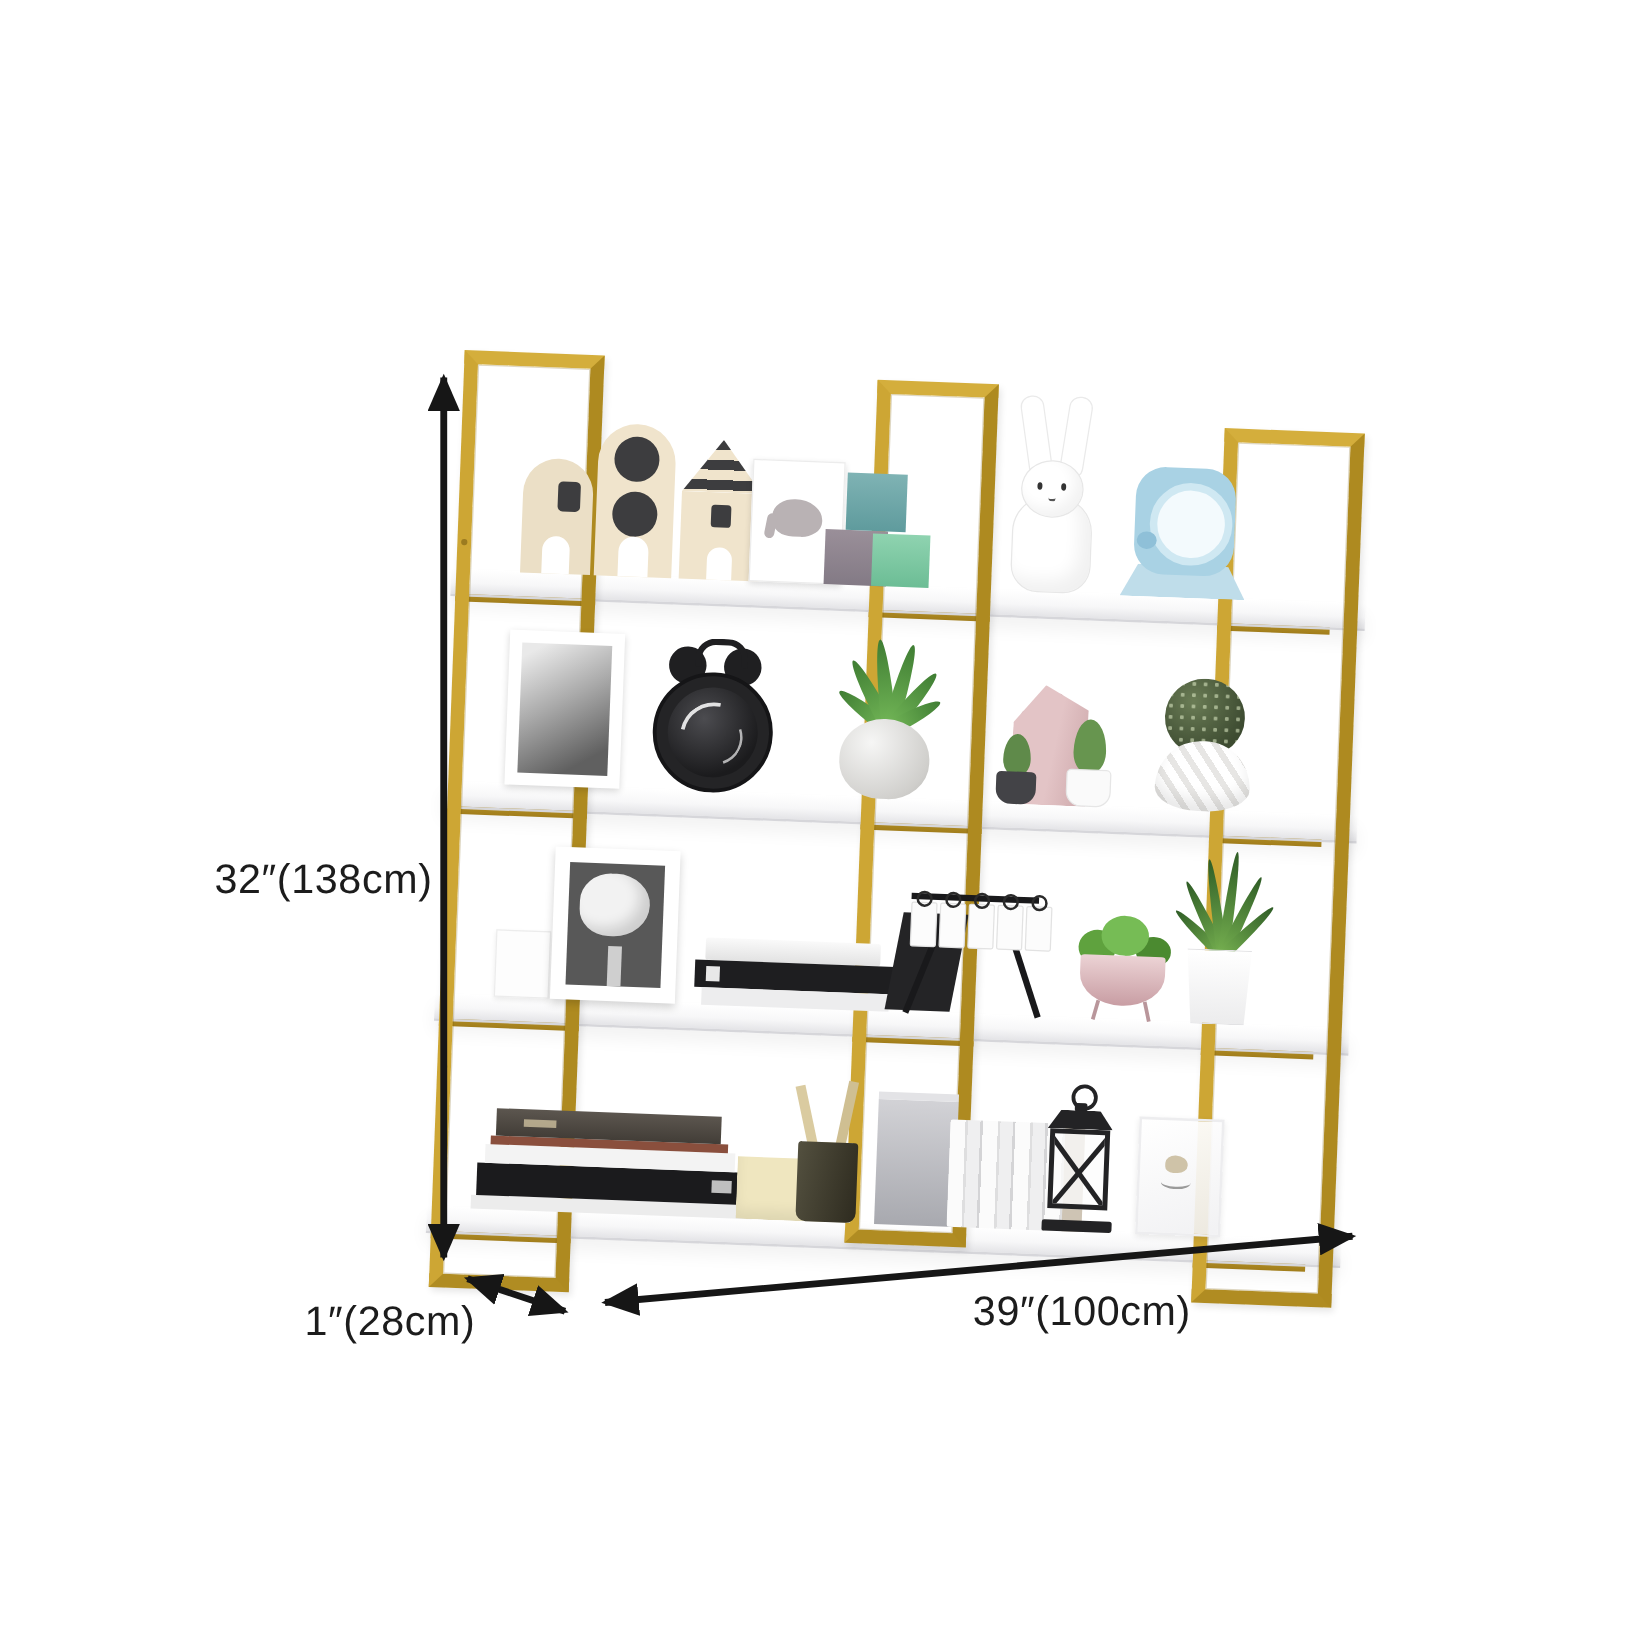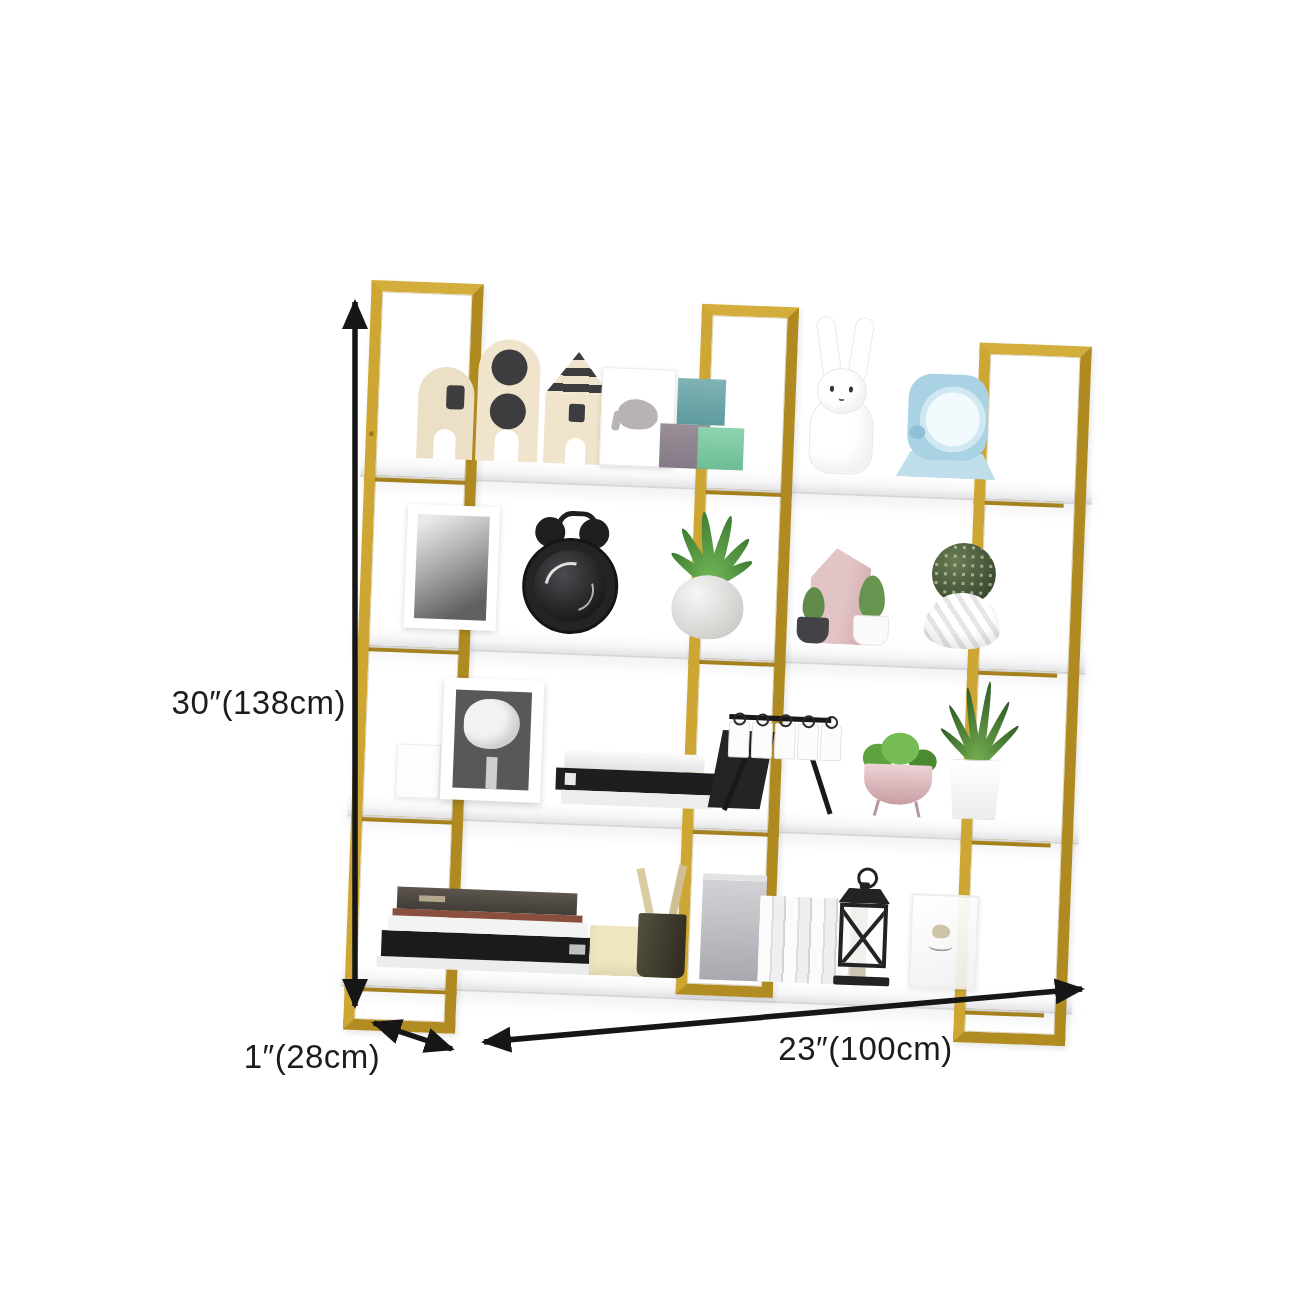--- a/index.html
+++ b/index.html
@@ -387,16 +387,16 @@
     <defs>
       <marker id="ah" markerUnits="userSpaceOnUse" markerWidth="34" markerHeight="26" refX="27" refY="13" orient="auto-start-reverse">
         <path d="M0,0 L30,13 L0,26 Z" fill="#161616"></path>
       </marker>
     </defs>
     <line x1="355" y1="302" x2="355" y2="1006" stroke="#161616" stroke-width="5.5" marker-start="url(#ah)" marker-end="url(#ah)"></line>
     <line x1="374" y1="1023" x2="452" y2="1049" stroke="#161616" stroke-width="5.5" marker-start="url(#ah)" marker-end="url(#ah)"></line>
     <line x1="484" y1="1042" x2="1082" y2="989" stroke="#161616" stroke-width="5.5" marker-start="url(#ah)" marker-end="url(#ah)"></line>
   </svg>
 
-  <div class="dim-label lbl-h">30″(138cm)</div>
+  <div class="dim-label lbl-h">32″(138cm)</div>
   <div class="dim-label lbl-d">1″(28cm)</div>
-  <div class="dim-label lbl-w">23″(100cm)</div>
+  <div class="dim-label lbl-w">39″(100cm)</div>
 </div>
 
 </body></html>

